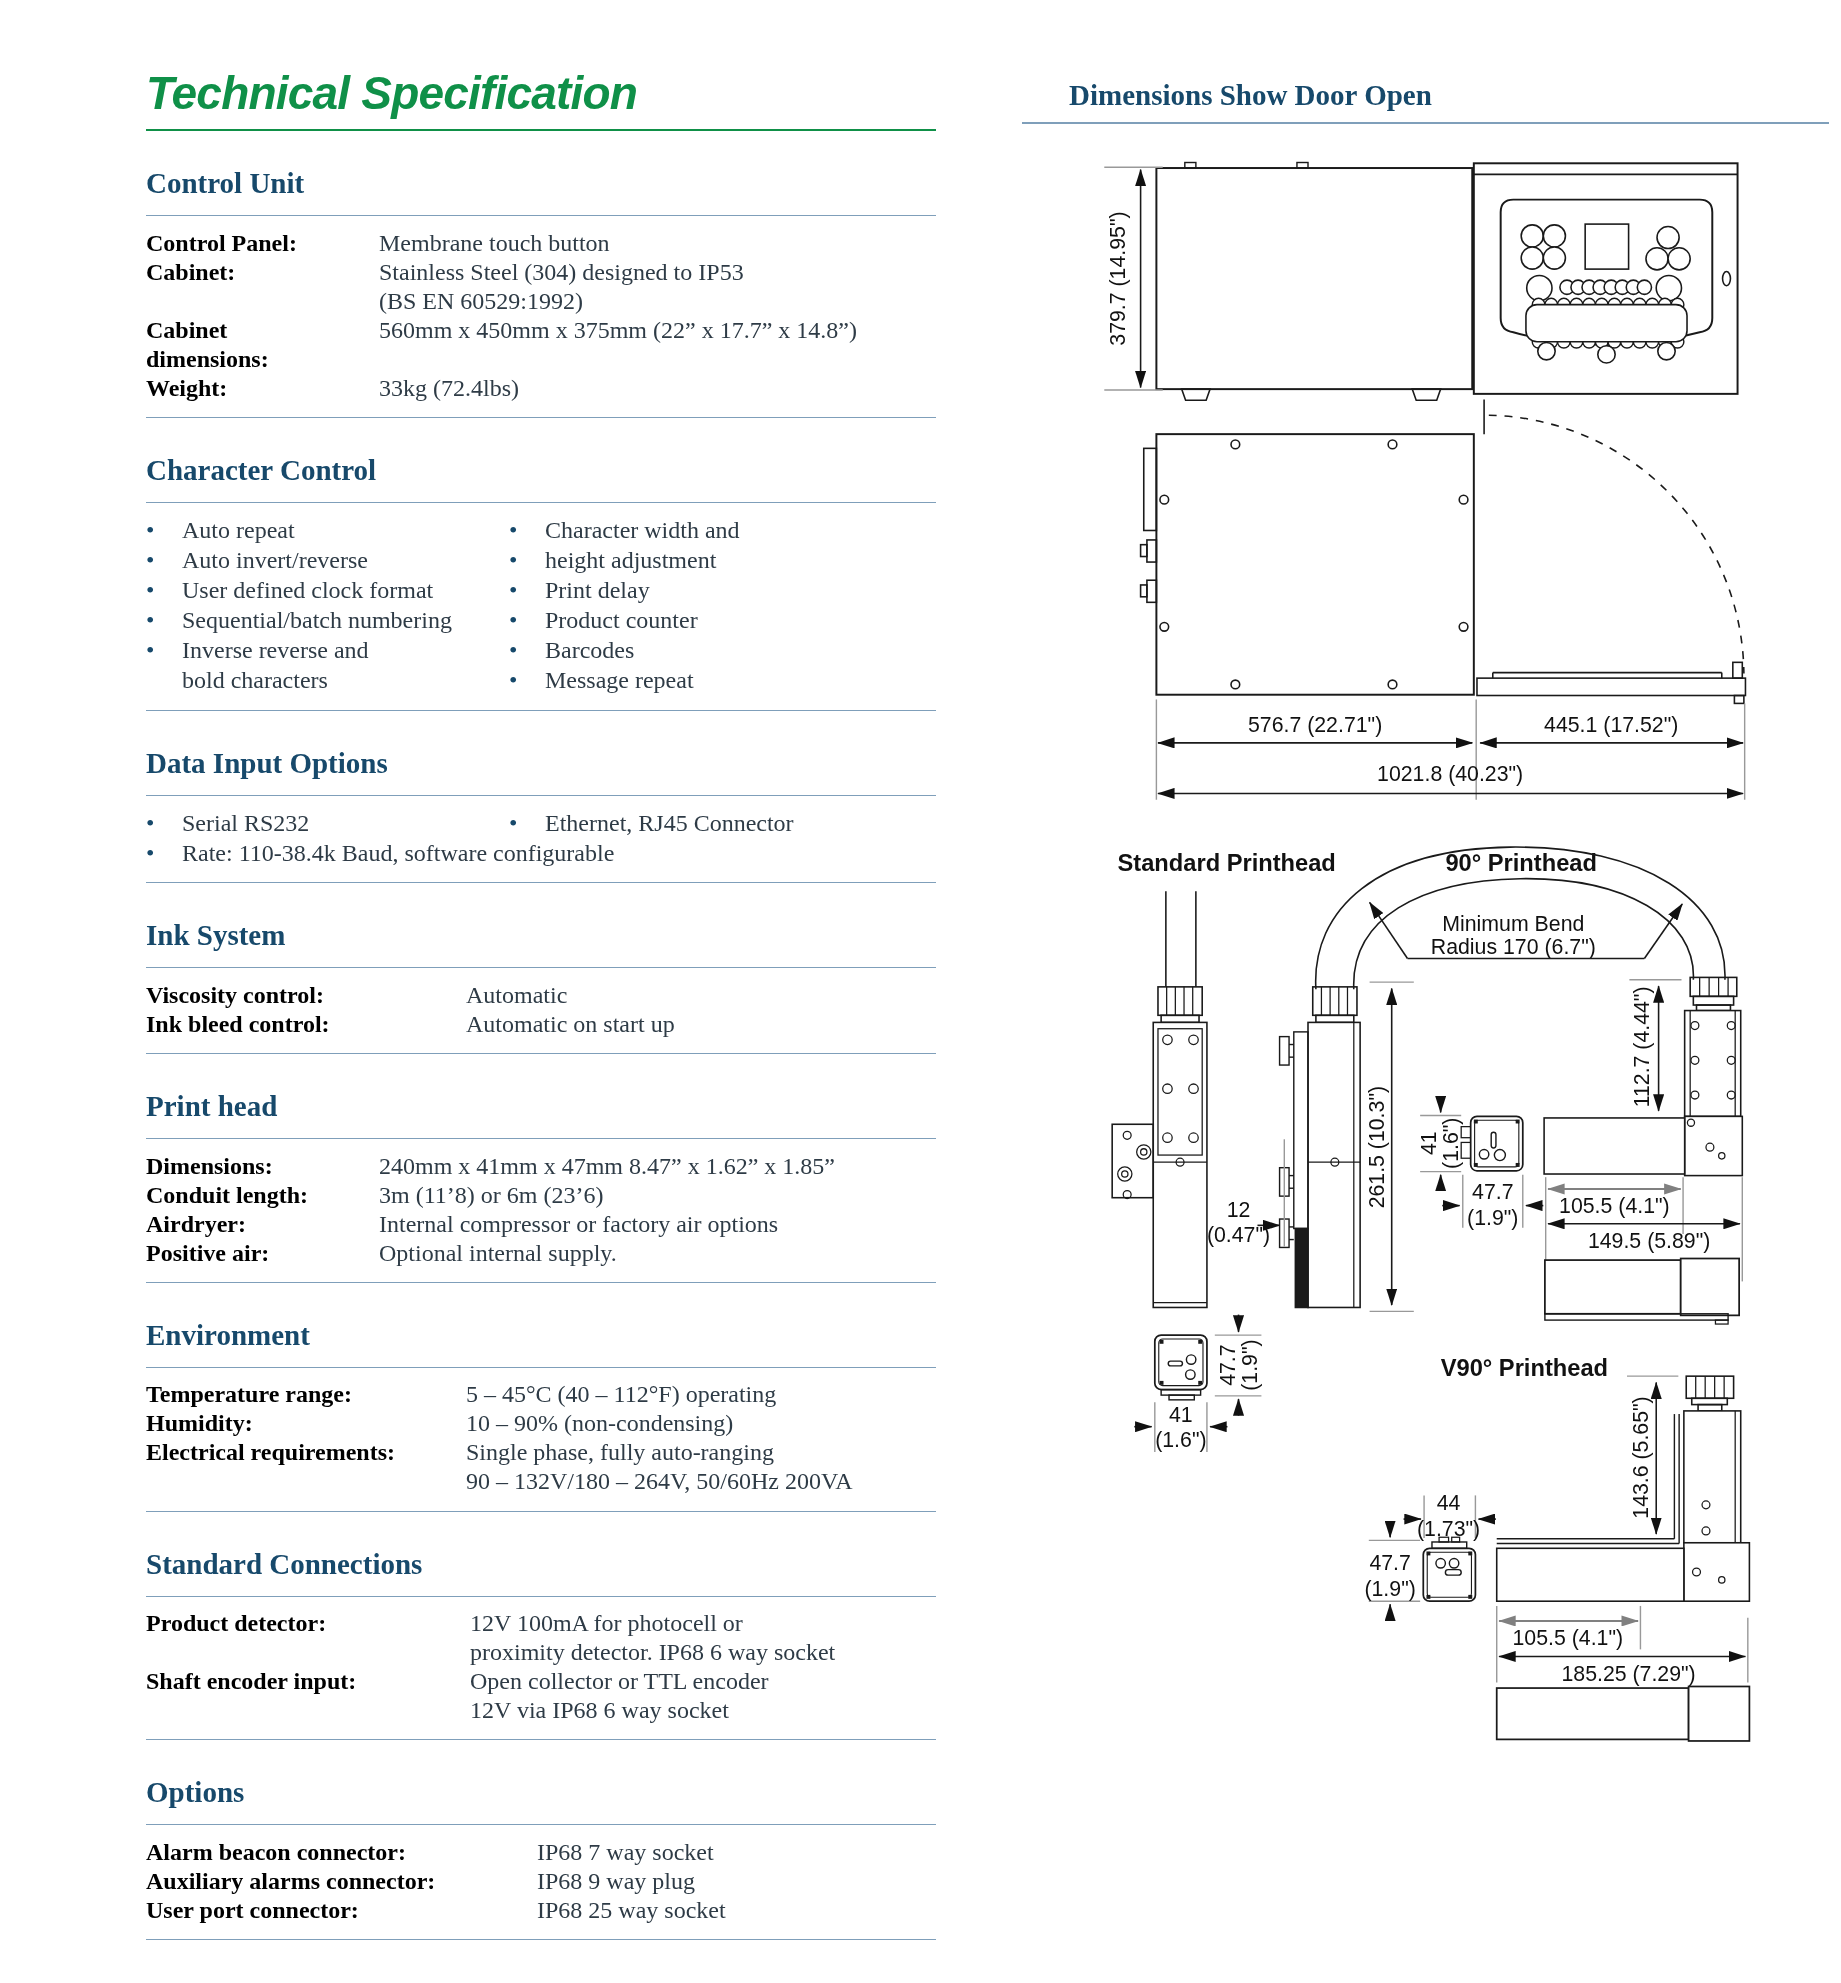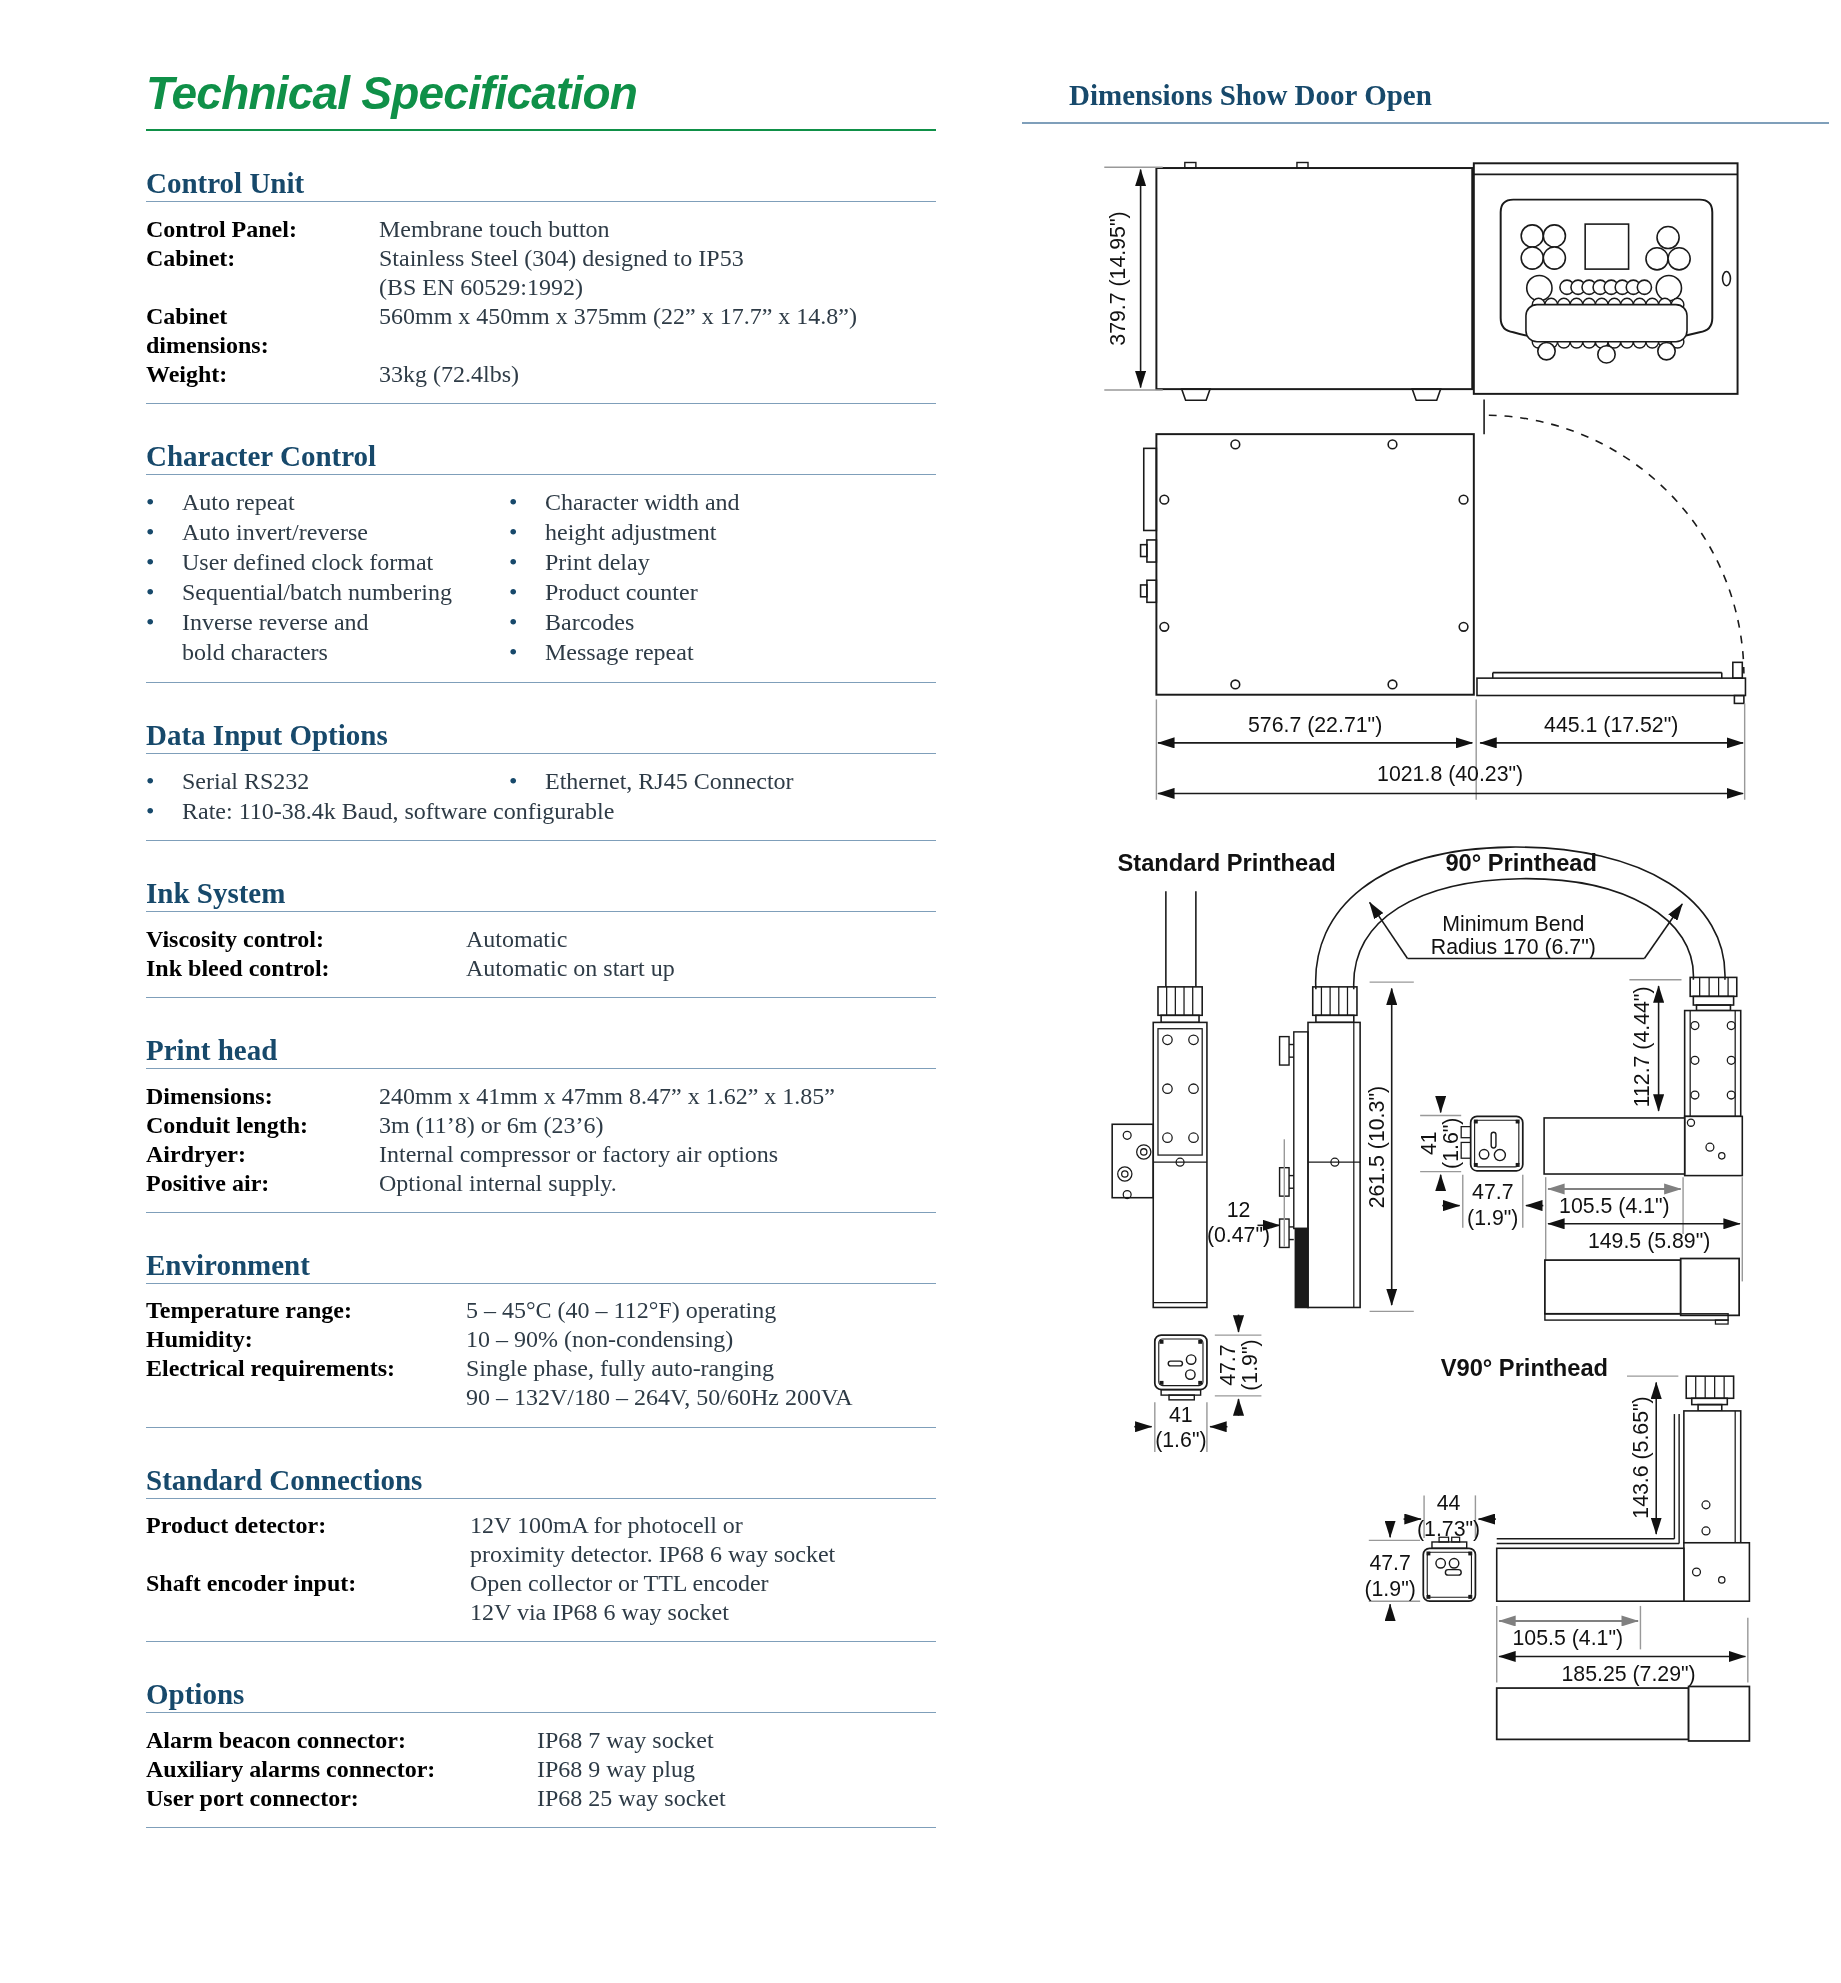--- a/index.html
+++ b/index.html
@@ -1,21 +1,21 @@
 <!DOCTYPE html>
 <html style="font-size:12.6px"><head>
 <meta charset="utf-8">
 <style>
   html,body{margin:0;padding:0;}
   body{width:1842px;height:1983px;background:#ffffff;position:relative;font-family:"Liberation Serif",serif;overflow:hidden;}
   .left-col{position:absolute;left:146px;top:70px;width:790px;}
   .doc-title{font-family:"Liberation Sans",sans-serif;font-style:italic;font-weight:bold;font-size:46px;line-height:46px;color:#0f9048;letter-spacing:-0.8px;}
   .title-rule{height:2.4px;background:#0f9048;margin-top:12.6px;}
   .section{margin-top:36px;}
-  .sec-head{font-size:29px;line-height:32px;font-weight:bold;color:#17496b;padding-bottom:2px;border-bottom:1.6px solid #7f9fba;}
+  .sec-head{font-size:29px;line-height:32px;font-weight:bold;color:#17496b;padding-bottom:16px;border-bottom:1.6px solid #7f9fba;}
   .sec-body{padding:12.6px 0 14.2px 0;border-bottom:1.6px solid #7f9fba;font-size:24px;color:#2e3b46;line-height:29px;}
   .kv-row{display:flex;align-items:flex-start;}
   .kv-label{font-weight:bold;color:#000000;flex:none;white-space:pre-line;}
   .kv-value{white-space:pre-line;}
   .cu .kv-label,.ph .kv-label{width:233px;}
   .is .kv-label,.env .kv-label{width:320px;}
   .sc .kv-label{width:324px;}
   .opt .kv-label{width:391px;}
   .bul-cols{display:flex;}
   .bul-col1{width:363px;flex:none;}

